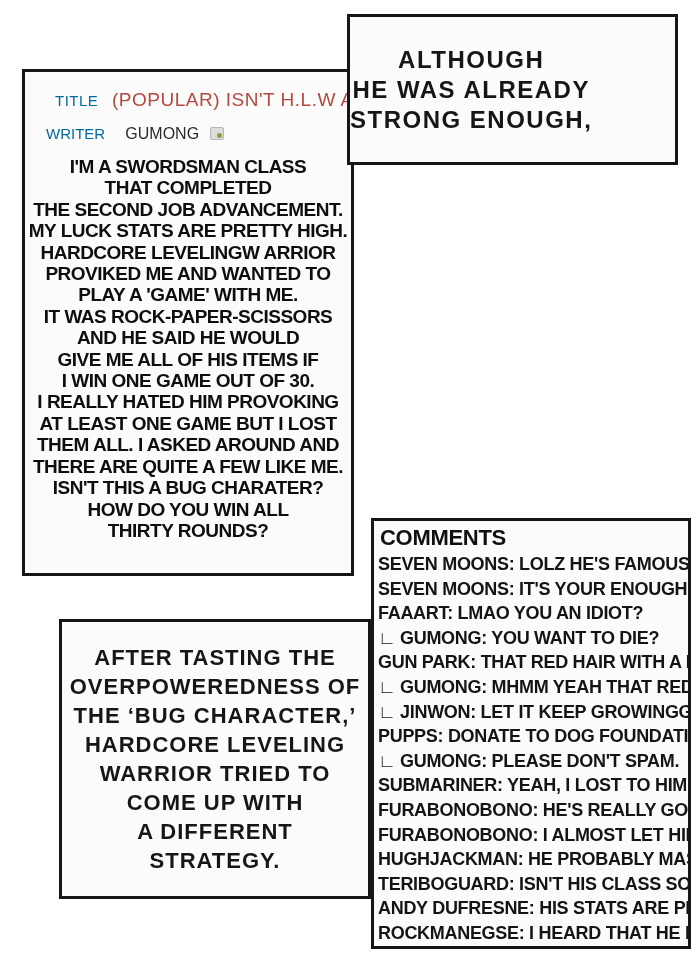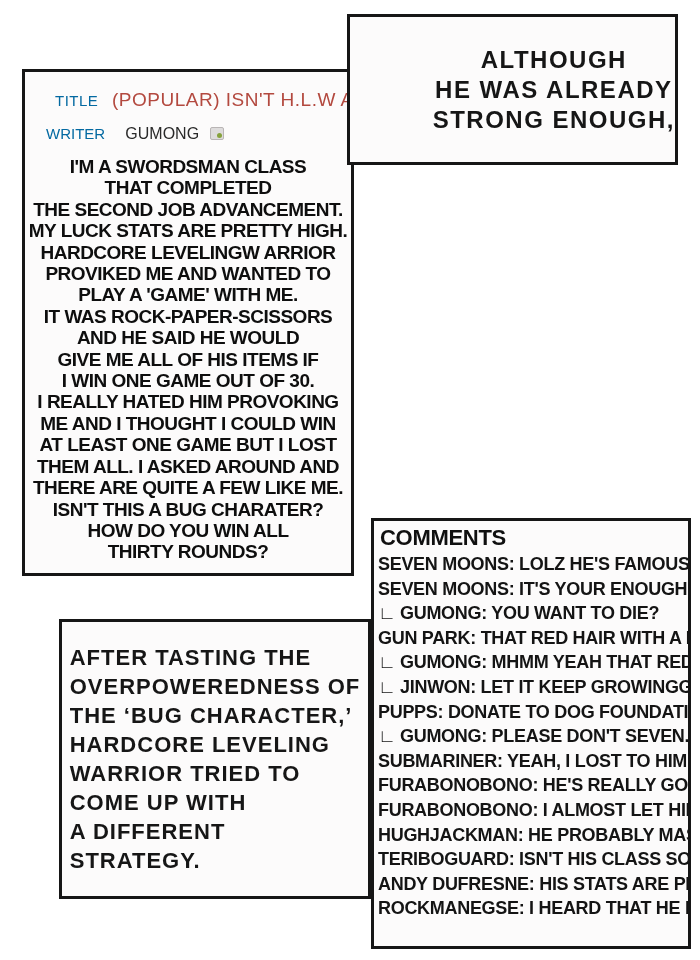--- a/index.html
+++ b/index.html
@@ -28,25 +28,25 @@
     border-radius:50%;background:#86a23d;
   }
   .forum-body{
     margin-top:13px;text-align:center;font-weight:bold;font-size:19px;
     line-height:21.4px;letter-spacing:-0.5px;color:#0e0e0e;
   }
   .forum-body .line{white-space:nowrap;overflow:hidden;}
   
   .speech-box{
     left:347px;top:14px;width:331px;height:151px;
-    display:flex;align-items:center;justify-content:flex-end;text-align:center;
+    display:flex;align-items:center;justify-content:flex-start;text-align:center;
   }
   .narration-box{
     left:59px;top:619px;width:312px;height:280px;
-    display:flex;align-items:center;justify-content:center;
+    display:flex;align-items:center;justify-content:center;text-align:center;
   }
   .comic-text{font-weight:bold;color:#161616;}
   .speech-box .comic-text{font-size:24px;line-height:30px;letter-spacing:1.5px;}
   .narration-box .comic-text{font-size:22px;line-height:29px;letter-spacing:1px;}
   
   .comments-panel{
     left:371px;top:518px;width:320px;height:431px;overflow:hidden;
     padding:3px 0 11px 4px;
   }
   .comments-header{
@@ -81,21 +81,20 @@
       <div class="line">THE SECOND JOB ADVANCEMENT.</div>
       <div class="line">MY LUCK STATS ARE PRETTY HIGH.</div>
       <div class="line">HARDCORE LEVELINGW ARRIOR</div>
       <div class="line">PROVIKED ME AND WANTED TO</div>
       <div class="line">PLAY A 'GAME' WITH ME.</div>
       <div class="line">IT WAS ROCK-PAPER-SCISSORS</div>
       <div class="line">AND HE SAID HE WOULD</div>
       <div class="line">GIVE ME ALL OF HIS ITEMS IF</div>
       <div class="line">I WIN ONE GAME OUT OF 30.</div>
       <div class="line">I REALLY HATED HIM PROVOKING</div>
-      <div class="line">ME AND I THOUGHT I COULD WIN</div>
       <div class="line">AT LEAST ONE GAME BUT I LOST</div>
       <div class="line">THEM ALL. I ASKED AROUND AND</div>
       <div class="line">THERE ARE QUITE A FEW LIKE ME.</div>
       <div class="line">ISN'T THIS A BUG CHARATER?</div>
       <div class="line">HOW DO YOU WIN ALL</div>
       <div class="line">THIRTY ROUNDS?</div>
     </div>
   </section>
 
   <section class="panel narration-box">
@@ -116,26 +115,27 @@
       <div>ALTHOUGH</div>
       <div>HE WAS ALREADY</div>
       <div>STRONG ENOUGH,</div>
     </div>
   </section>
 
   <section class="panel comments-panel">
     <div class="comments-header">COMMENTS</div>
     <div class="comment-line">SEVEN MOONS: LOLZ HE'S FAMOUS.</div>
     <div class="comment-line">SEVEN MOONS: IT'S YOUR ENOUGH.</div>
+    <div class="comment-line">FAAART: LMAO YOU AN IDIOT?</div>
     <div class="comment-line">∟ GUMONG: YOU WANT TO DIE?</div>
     <div class="comment-line">GUN PARK: THAT RED HAIR WITH A BLAC</div>
     <div class="comment-line">∟ GUMONG: MHMM YEAH THAT RED ST</div>
     <div class="comment-line">∟ JINWON: LET IT KEEP GROWINGGG</div>
     <div class="comment-line">PUPPS: DONATE TO DOG FOUNDATION.</div>
-    <div class="comment-line">∟ GUMONG: PLEASE DON'T SEVEN.</div>
+    <div class="comment-line">∟ GUMONG: PLEASE DON'T SPAM.</div>
     <div class="comment-line">SUBMARINER: YEAH, I LOST TO HIM, TOO</div>
     <div class="comment-line">FURABONOBONO: HE'S REALLY GOOD A</div>
     <div class="comment-line">FURABONOBONO: I ALMOST LET HIM DO</div>
     <div class="comment-line">HUGHJACKMAN: HE PROBABLY MASTER</div>
     <div class="comment-line">TERIBOGUARD: ISN'T HIS CLASS SOMETH</div>
     <div class="comment-line">ANDY DUFRESNE: HIS STATS ARE PRETT</div>
     <div class="comment-line">ROCKMANEGSE: I HEARD THAT HE EVEN</div>
   </section>
 
 </div>

